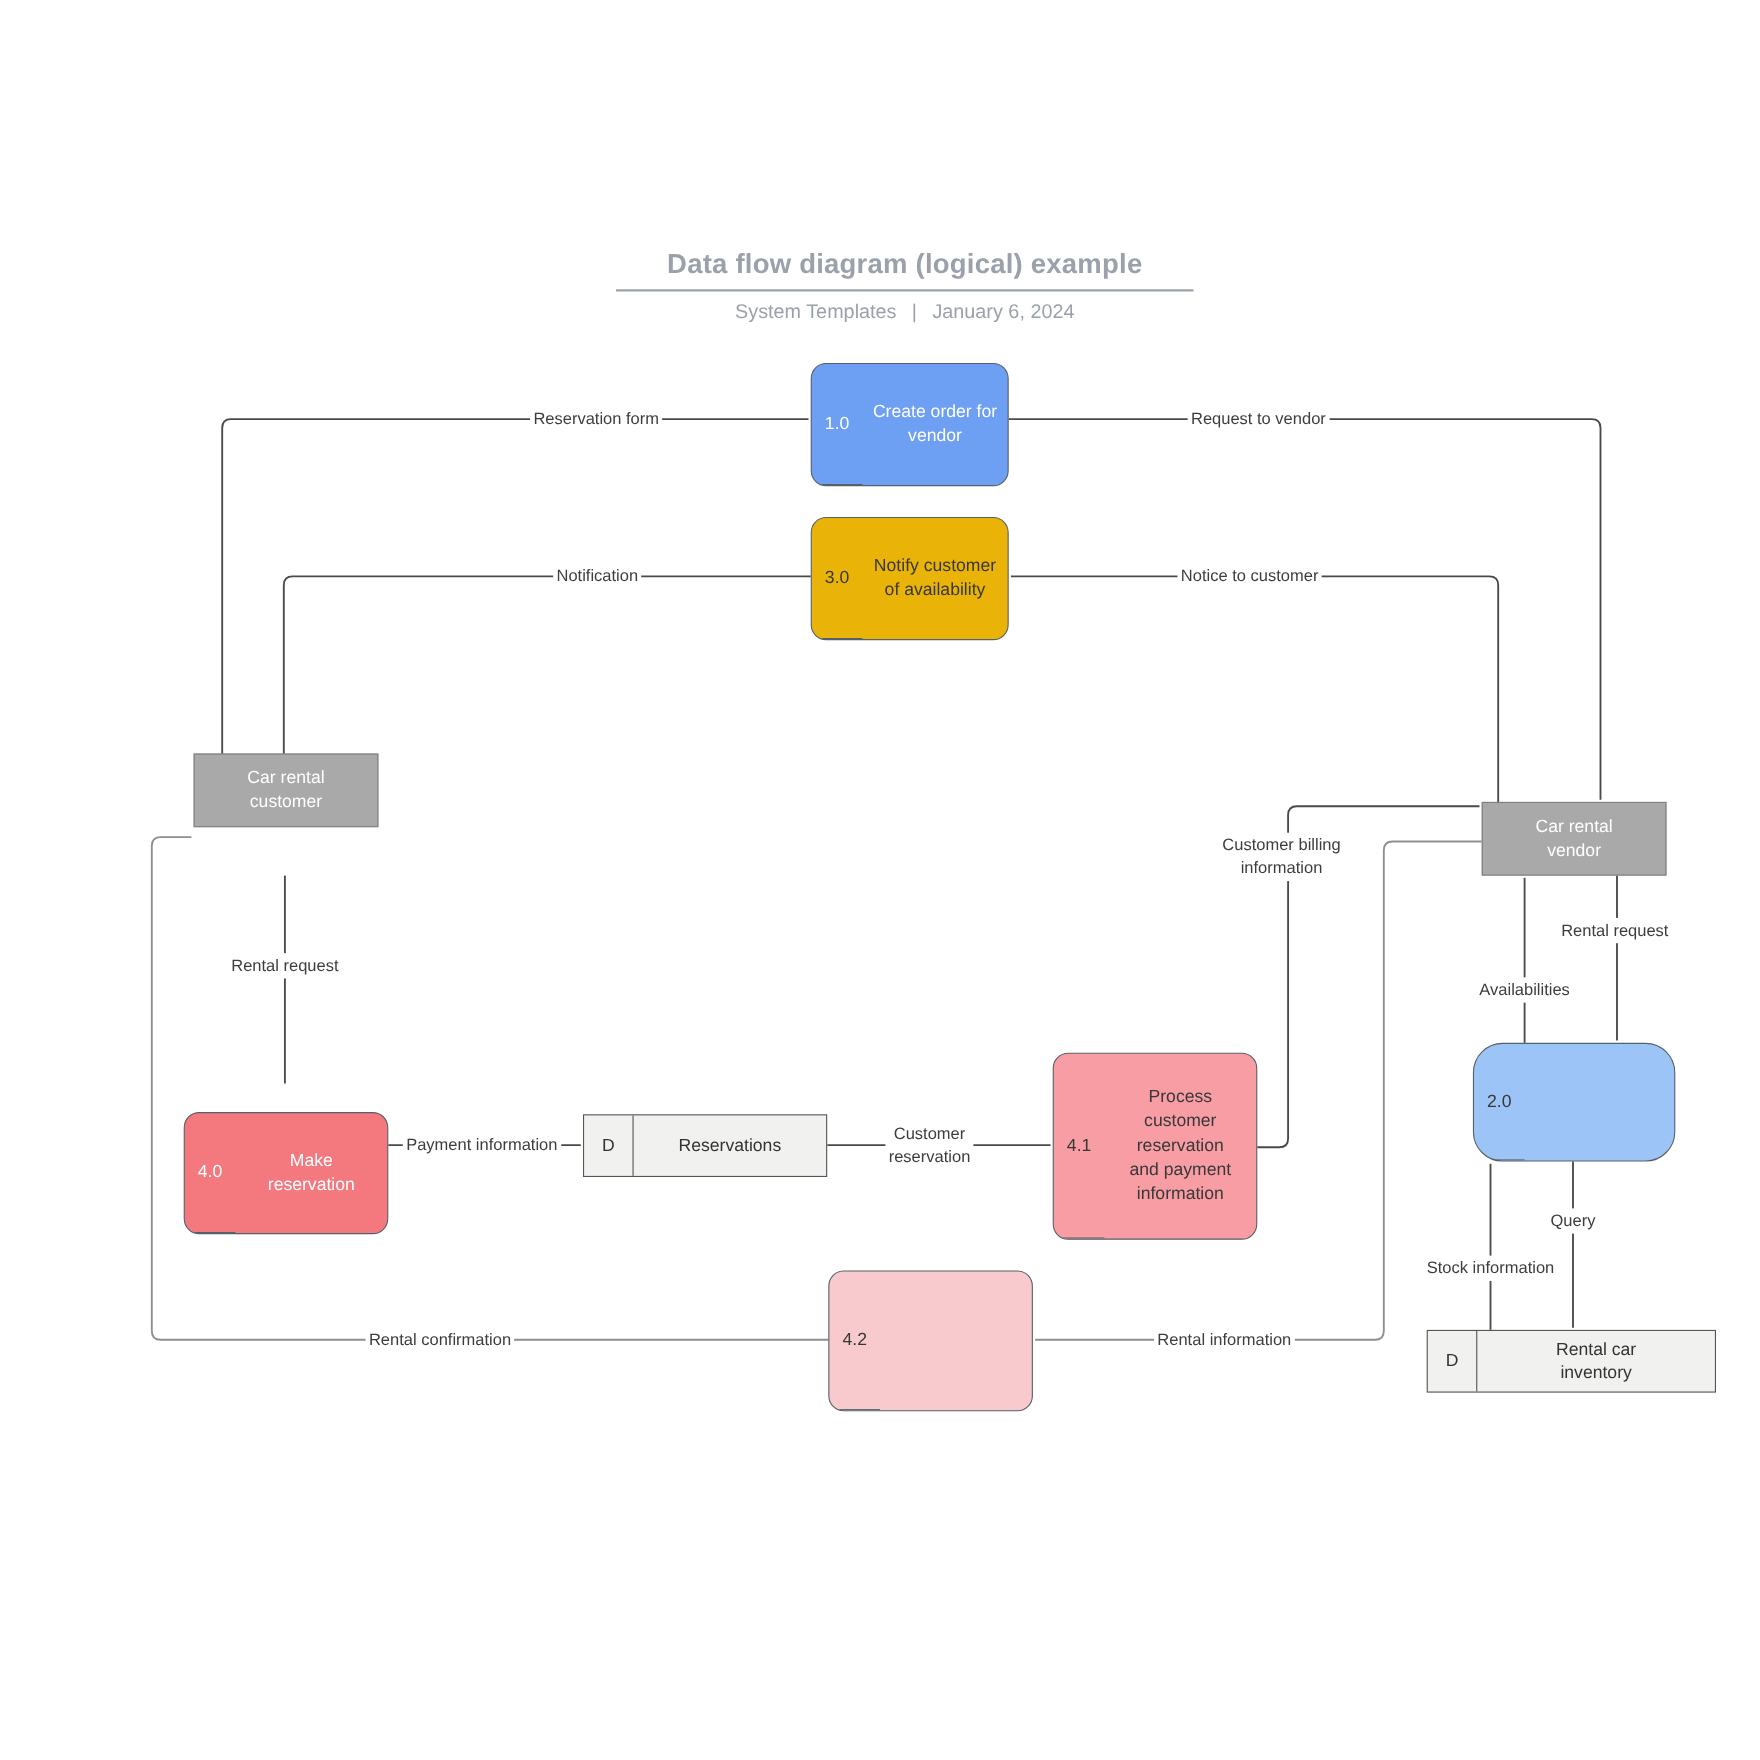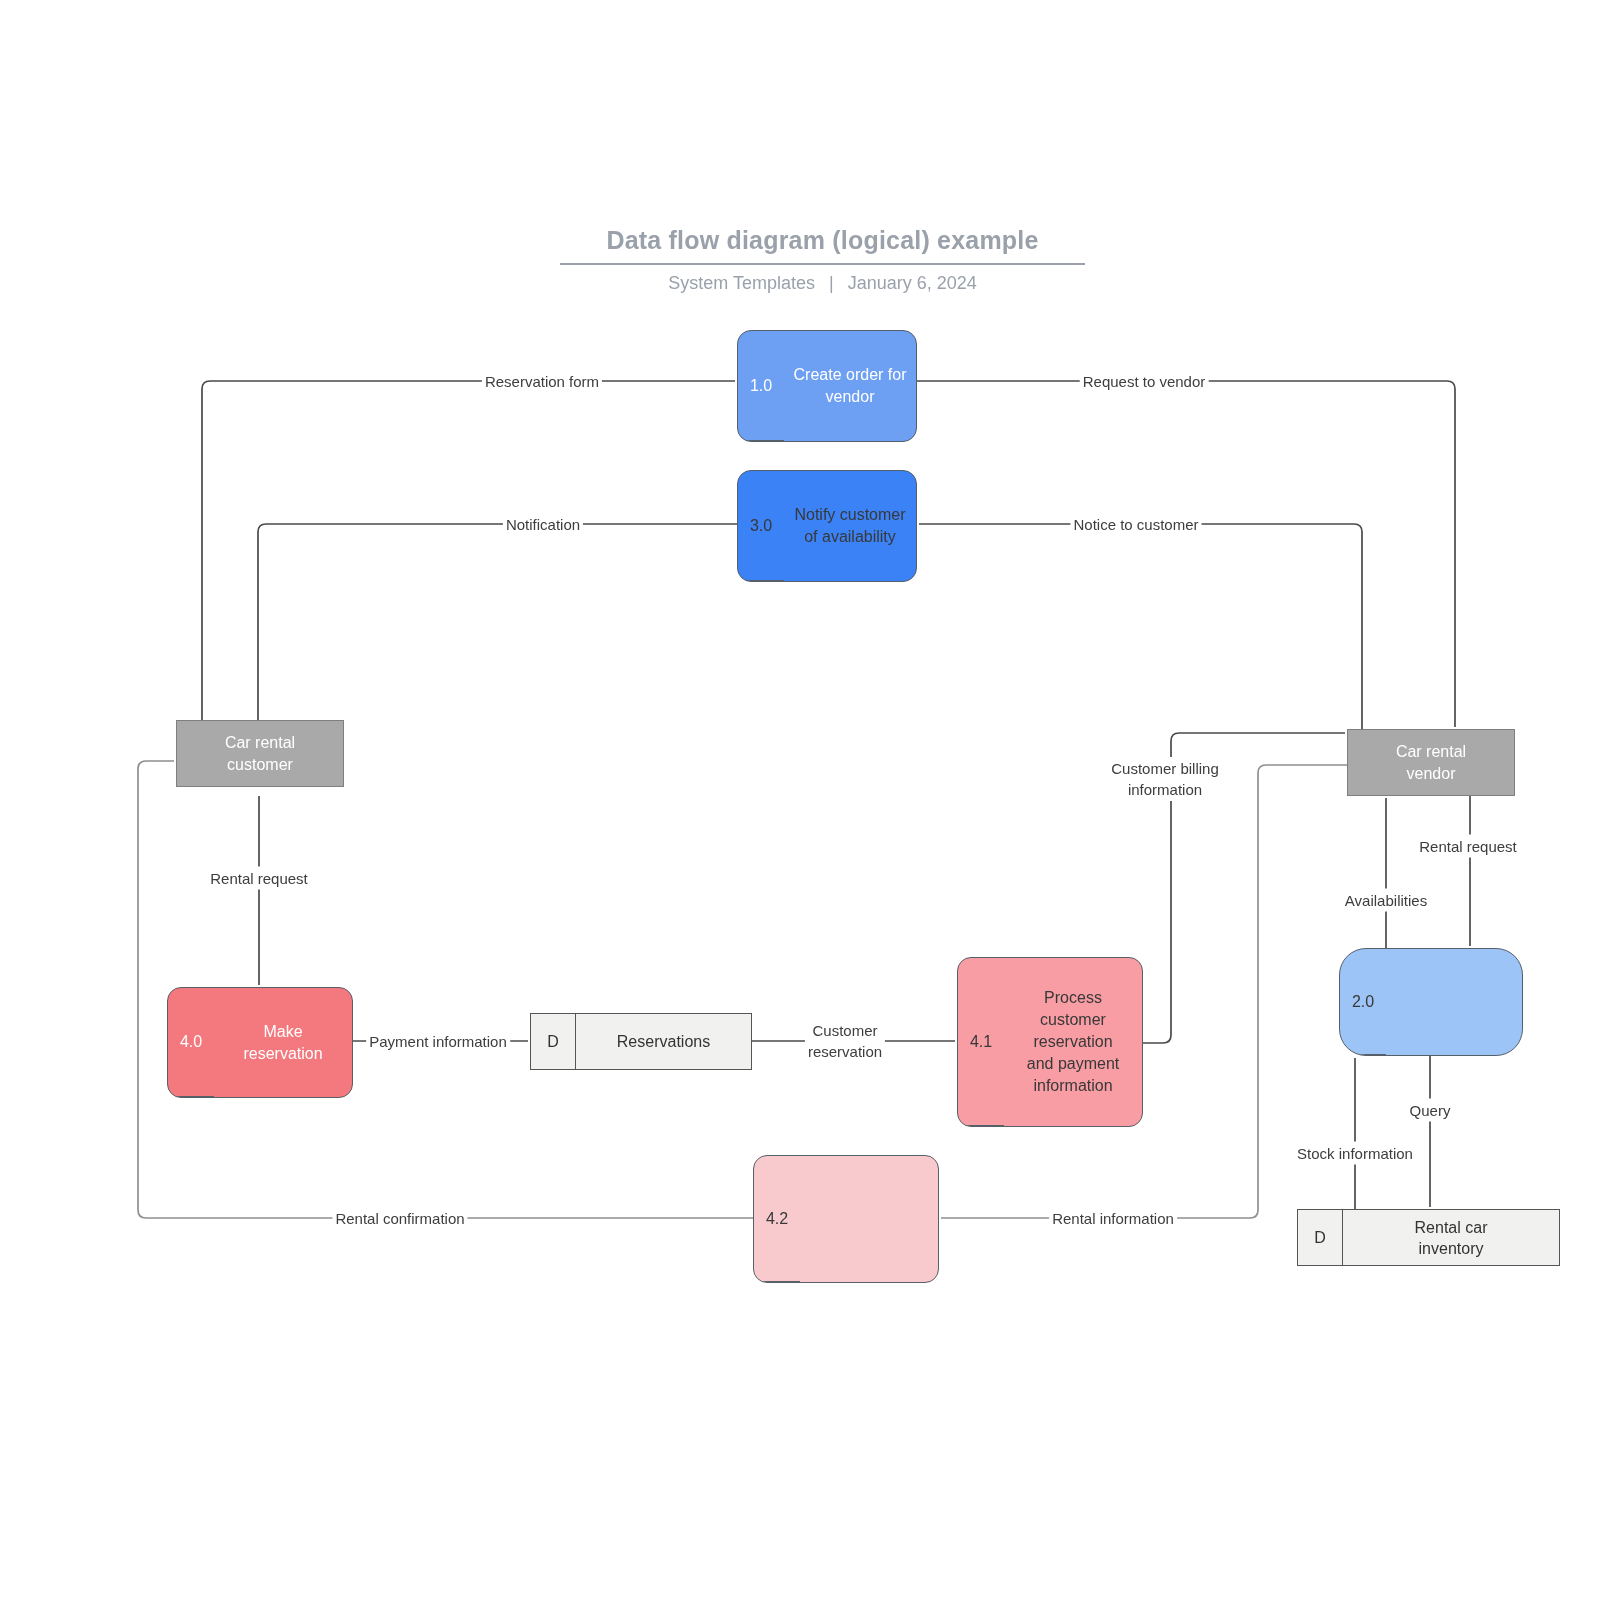--- a/index.html
+++ b/index.html
@@ -27,23 +27,23 @@
   }
   .process .hdr{
     flex:0 0 46px;display:flex;align-items:center;justify-content:center;
     border-bottom:1.7px solid #566069;
   }
   .process .bdy{
     flex:1;display:flex;align-items:center;justify-content:center;
     text-align:center;line-height:22px;
   }
   .fill-blue      {background:#6d9ff2;color:#ffffff;}
-  .fill-lightblue {background:#3b82f6;color:#383838;}
+  .fill-lightblue {background:#eab308;color:#383838;}
   .fill-medblue   {background:#9dc4f7;color:#383838;border-radius:27px;}
-  .fill-red       {background:#f4797f;color:#ffffff;}
+  .fill-red       {background:#f4797f;color:#ffffff;margin-top:24px;}
   .fill-pink      {background:#f79da3;color:#383838;}
   .fill-lightpink {background:#f9cacd;color:#383838;}
   .entity{
     position:absolute;background:#a9a9a9;border:1.7px solid #7e7e7e;color:#ffffff;
     display:flex;align-items:center;justify-content:center;text-align:center;
     font-size:16px;line-height:22px;box-sizing:border-box;
   }
   .store{
     position:absolute;background:#f1f1ef;border:1.7px solid #555555;color:#333333;
     display:flex;font-size:16px;box-sizing:border-box;
@@ -124,21 +124,21 @@
     <div class="hdr">4.1</div>
     <div class="bdy">
         <span class="wrapbox" style="max-width:105px">Process customer reservation and payment information</span>
       </div>
   </div>
 
   <div class="process fill-lightpink" style="left:753px;top:1155px;width:186px;height:128px">
     <div class="hdr">4.2</div>
   </div>
 
-  <div class="entity" style="left:176px;top:720px;width:168px;height:67px">
+  <div class="entity" style="left:176px;top:685px;width:168px;height:67px">
     <span class="wrapbox" style="max-width:95px">Car rental customer</span>
   </div>
 
   <div class="entity" style="left:1347px;top:729px;width:168px;height:67px">
     <span class="wrapbox" style="max-width:95px">Car rental vendor</span>
   </div>
 
   <div class="store" style="left:530px;top:1013px;width:222px;height:57px">
     <div class="d">D</div>
     <div class="nm">

